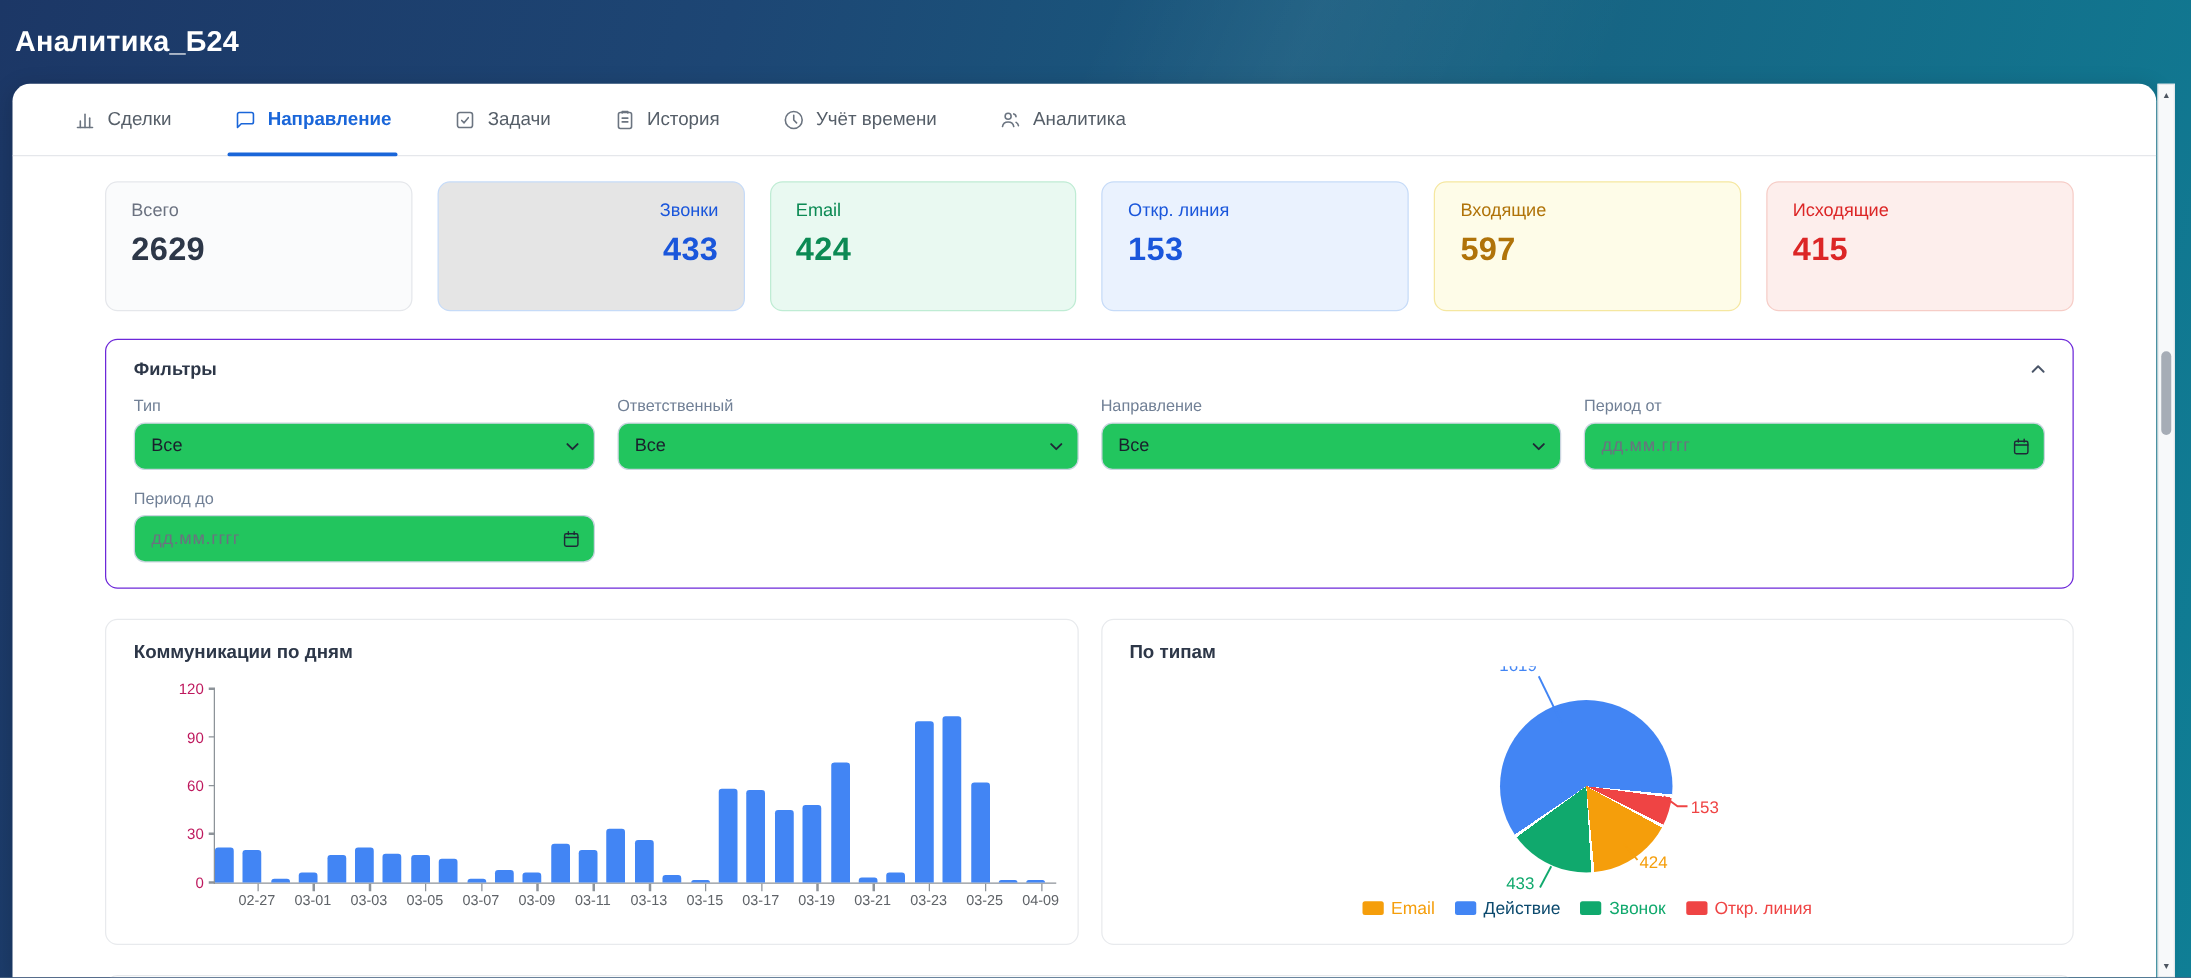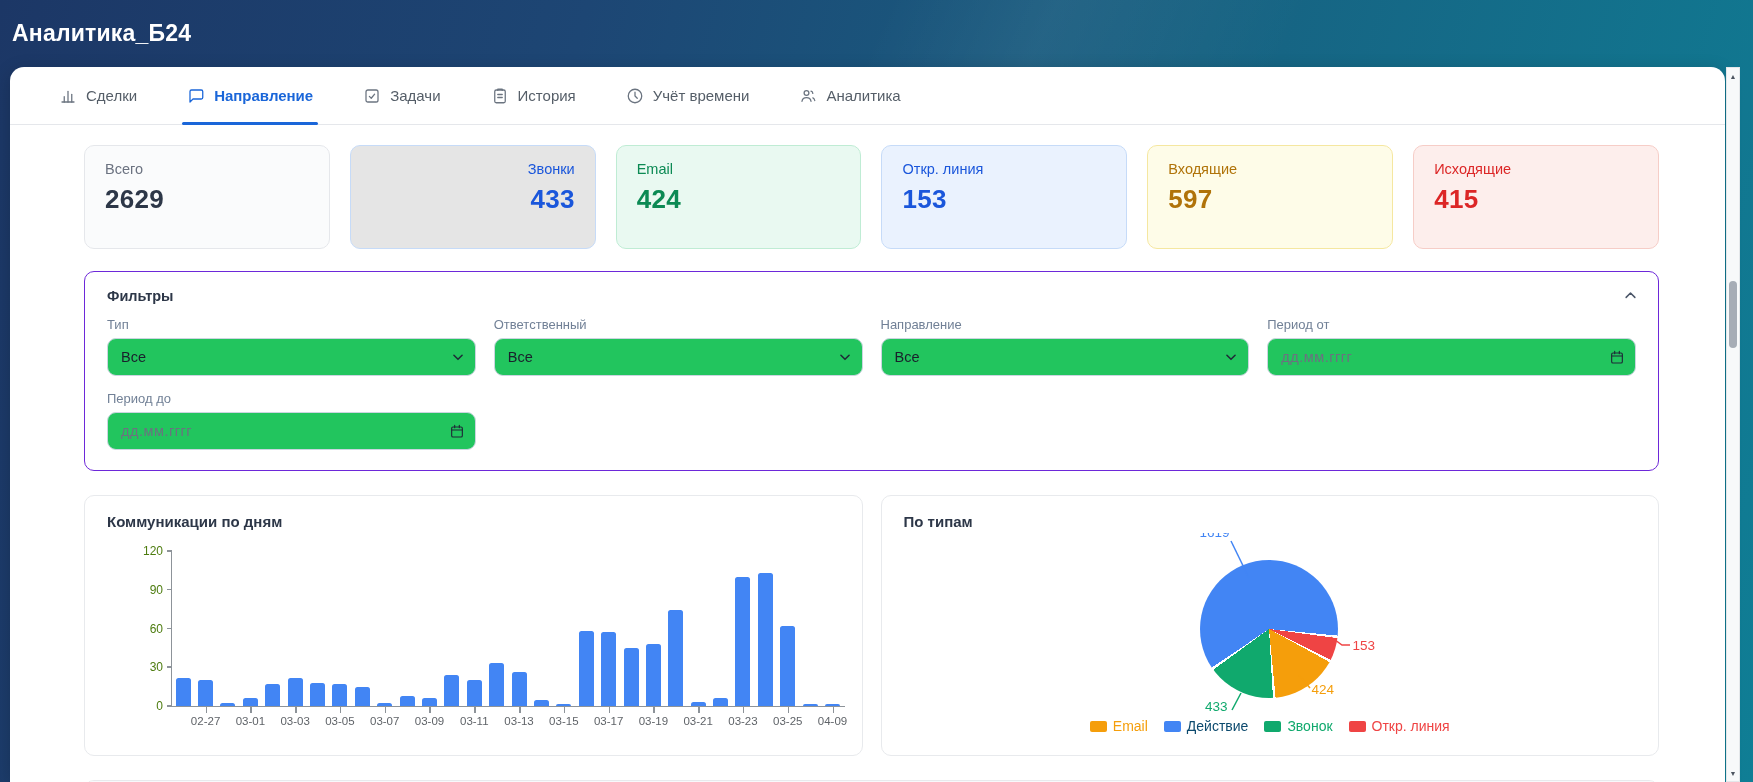--- a/index.html
+++ b/index.html
@@ -41,23 +41,23 @@
   .control input::placeholder{color:#6b7280;opacity:1;}
   .ctl-icon{position:absolute;right:11px;top:50%;transform:translateY(-50%);color:#1f2937;pointer-events:none;display:flex;}
   
   .charts-row{display:flex;gap:18px;margin-top:24px;}
   .chart-card{flex:1;height:261px;border:1px solid #e8eaed;border-radius:10px;padding:17px 22px;position:relative;overflow:hidden;}
   .chart-title{font-size:15px;font-weight:700;color:#2d3748;}
   
   .bc{position:relative;margin:22px 0 0 64px;width:674px;}
   .bc-plot{position:relative;height:155px;border-left:1.5px solid #8d9399;border-bottom:1.5px solid #8d9399;
     display:flex;align-items:flex-end;}
-  .bc-col{position:relative;width:22.4px;display:flex;justify-content:center;}
+  .bc-col{position:relative;width:22.4px;display:flex;justify-content:flex-start;}
   .bc-bar{width:15px;background:#4285f4;border-radius:2.5px 2.5px 0 0;}
-  .bc-ylab{position:absolute;right:calc(100% + 9px);width:40px;text-align:right;font-size:12px;color:#4d7c0f;}
+  .bc-ylab{position:absolute;right:calc(100% + 9px);width:40px;text-align:right;font-size:12px;color:#be185d;}
   .bc-ydash{position:absolute;right:100%;width:5px;height:1.5px;background:#8d9399;}
   .bc-tick{position:absolute;bottom:-7px;left:50%;width:1.5px;height:6px;background:#8d9399;}
   .bc-xlab{position:absolute;top:calc(100% + 9px);left:50%;transform:translateX(-50%);font-size:11.5px;color:#5f6368;white-space:nowrap;}
   
   .pie{position:absolute;left:318px;top:64px;width:138px;height:138px;border-radius:50%;}
   .pie-lines{position:absolute;inset:0;pointer-events:none;}
   .callout{position:absolute;font-size:13.5px;font-weight:500;}
   .co-deystvie{left:300px;top:37px;width:48px;height:9px;overflow:hidden;text-align:right;color:#4285f4;}
   .co-deystvie span{display:block;margin-top:-8px;}
   .co-otkr{left:471px;top:142px;color:#ef4444;}

